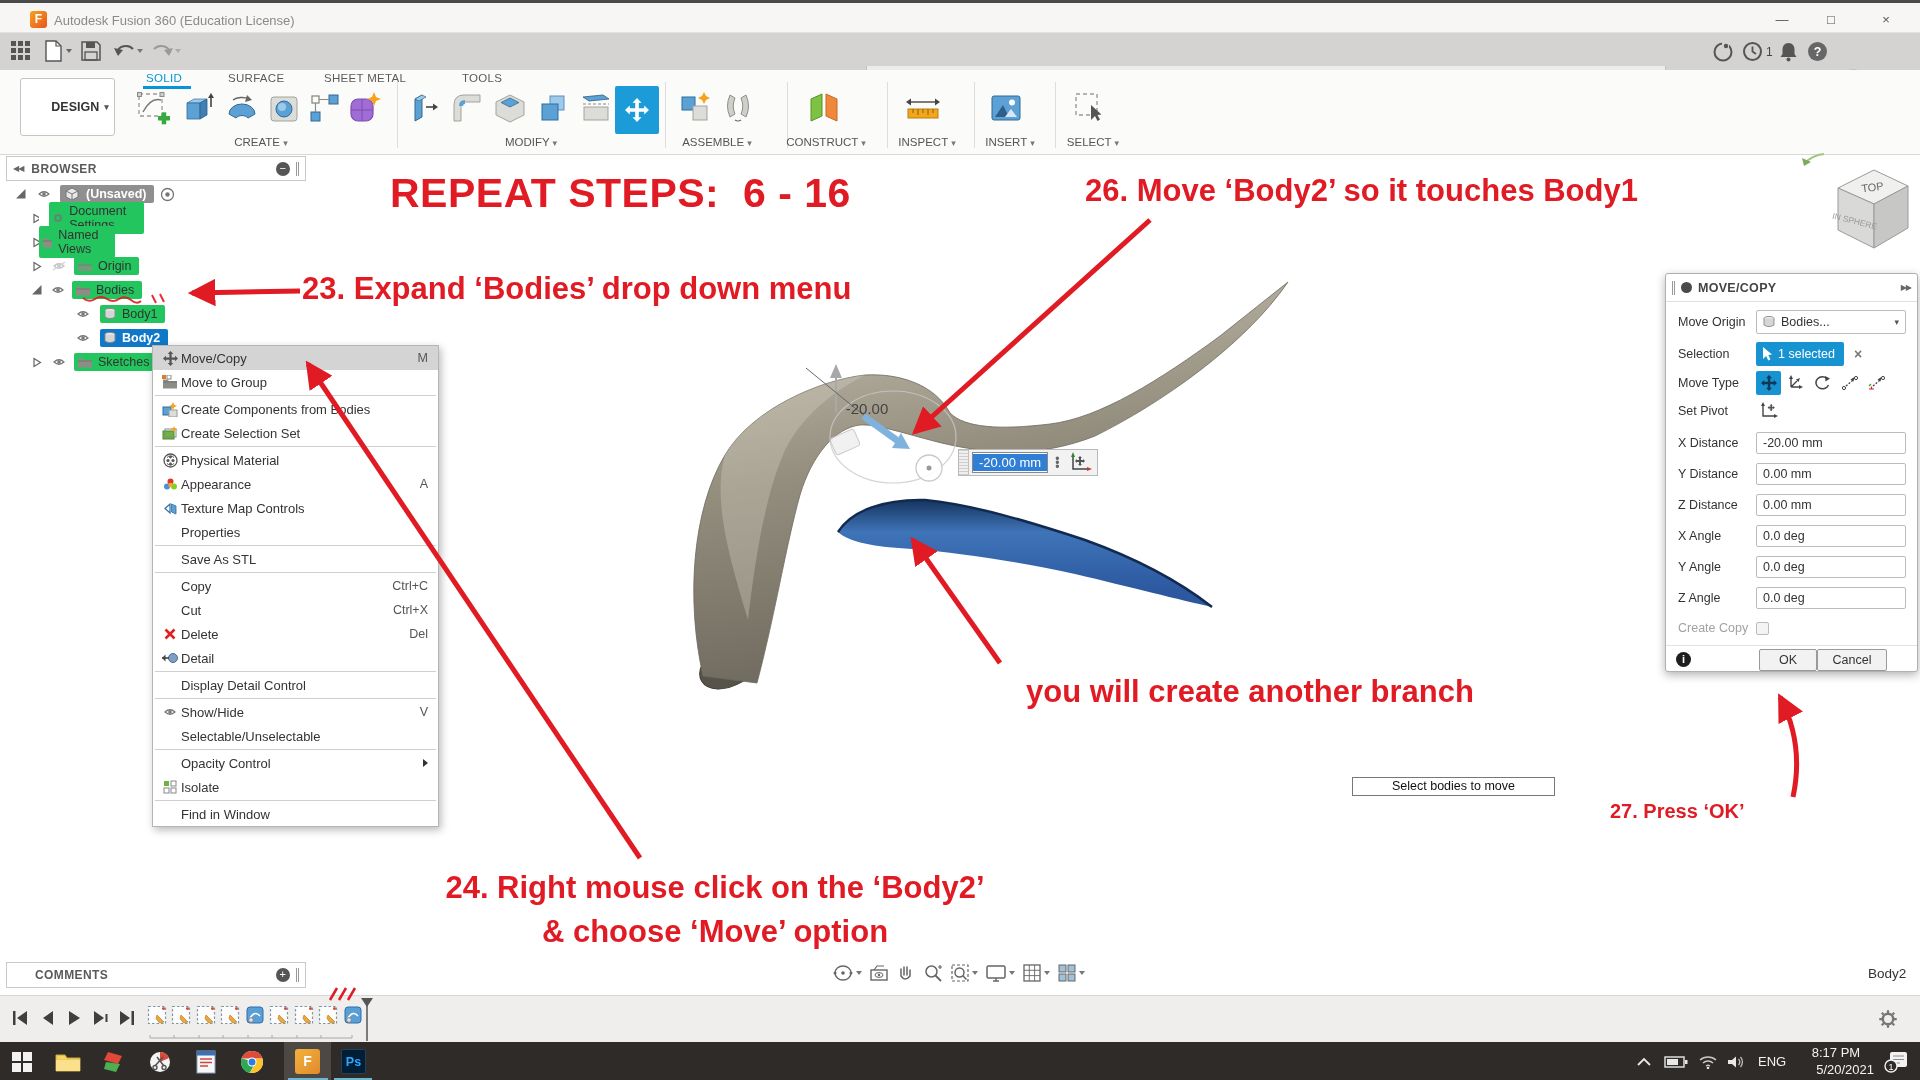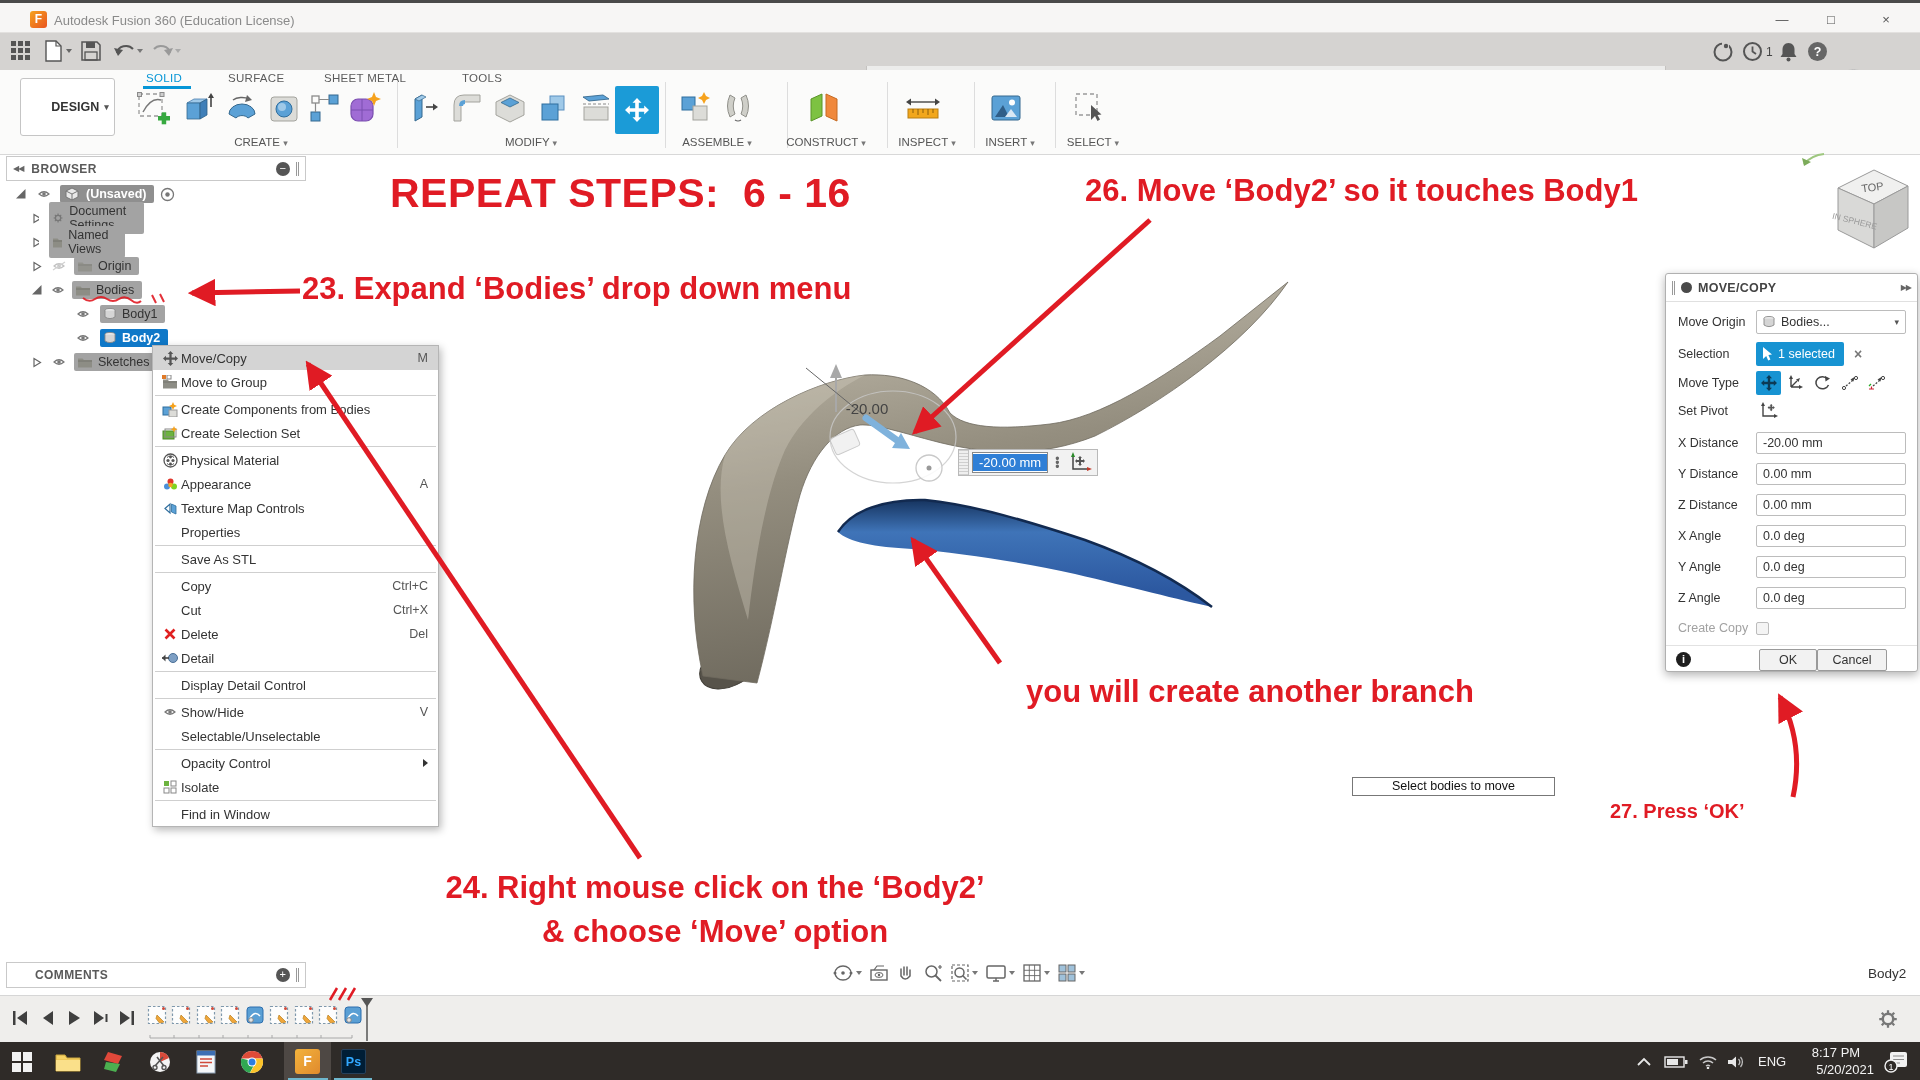--- a/index.html
+++ b/index.html
@@ -39,21 +39,21 @@
   
   .panel-header { background:#fff; border:1px solid #c9c9c9; display:flex; align-items:center; font-size:12px; color:#555; letter-spacing:.4px; }
   .browser-hd { left:6px; top:156px; width:300px; height:25px; }
   .comments-hd { left:6px; top:962px; width:300px; height:26px; }
   .ph-title { margin-left:8px; font-weight:bold; color:#5a5a5a; }
   .ph-right { margin-left:auto; display:flex; align-items:center; gap:6px; padding-right:6px; }
   .circ-btn { width:14px; height:14px; border-radius:50%; background:#555; color:#fff; font-size:11px; line-height:13px; text-align:center; }
   .grip { width:3px; height:14px; border-left:1px solid #999; border-right:1px solid #999; }
   .collapse-g { font-size:8px; color:#666; margin-left:6px; letter-spacing:-1px; }
   .trow { position:absolute; height:22px; display:flex; align-items:center; font-size:12.5px; color:#333; }
-  .chip { background:#a3a3a3; border-radius:2px; padding:2px 8px 2px 4px; display:flex; align-items:center; gap:6px; }
+  .chip { background:#22c55e; border-radius:2px; padding:2px 8px 2px 4px; display:flex; align-items:center; gap:6px; }
   .chip.sel-gray { background:#8f8f8f; color:#fff; font-weight:bold; }
   .chip.sel-blue { background:#0f78c8; color:#fff; font-weight:bold; }
 
   
   .cmenu { left:152px; top:345px; width:287px; background:#fff; border:1px solid #b5b5b5; box-shadow:2px 3px 8px rgba(0,0,0,.28); z-index:30; }
   .mi { height:24px; display:flex; align-items:center; padding:0 10px 0 6px; font-size:13px; color:#333; }
   .mi.hl { background:#d4d4d4; }
   .mi-ic { width:22px; height:16px; display:flex; align-items:center; justify-content:center; flex:0 0 22px; }
   .mi-label { flex:1; white-space:nowrap; }
   .mi-sc { font-size:12.5px; color:#555; }
@@ -481,21 +481,21 @@
             <use href="#sym-gear"></use>
           </svg>
         <span>Document Settings</span>
       </span>
     </div>
 
     <div class="trow" style="left:32px;top:231px">
       <svg width="11" height="11">
           <use href="#sym-tri-closed"></use>
         </svg>
-      <span class="chip" style="margin-left:10px">
+      <span class="chip" style="">
         <svg width="14" height="12">
             <use href="#sym-folder"></use>
           </svg>
         <span>Named Views</span>
       </span>
     </div>
 
     <div class="trow" style="left:32px;top:255px">
       <svg width="11" height="11">
           <use href="#sym-tri-closed"></use>

